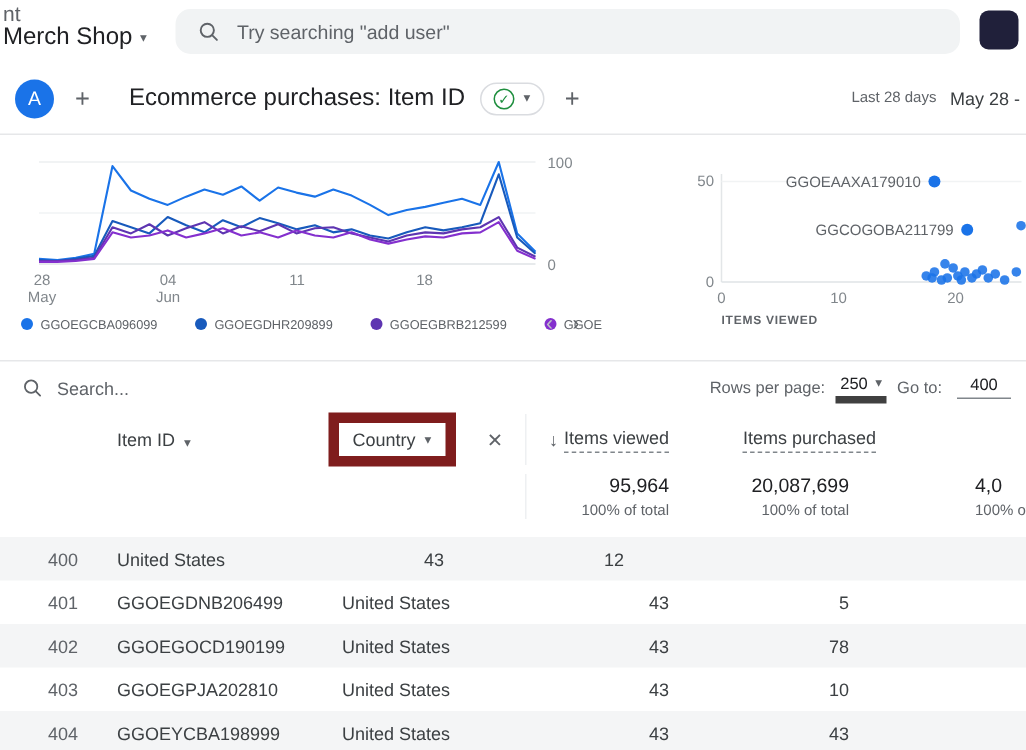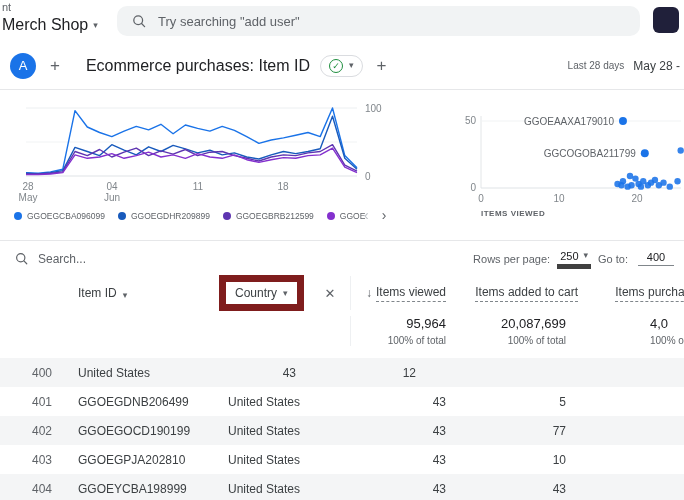--- a/index.html
+++ b/index.html
@@ -2,21 +2,21 @@
 <html><head>
 <meta charset="utf-8">
 <style>
   *{margin:0;padding:0;box-sizing:border-box}
   html,body{width:684px;height:500px;overflow:hidden;background:#fff;
     font-family:"Liberation Sans",sans-serif;color:#202124}
   .app{position:absolute;inset:0;width:684px;height:500px;overflow:hidden;background:#fff}
 
   
   .topbar{position:absolute;top:0;left:0;right:0;height:42px;background:#fff}
-  .acct-frag{position:absolute;top:1px;left:2px;font-size:11px;color:#5f6368}
+  .acct-frag{position:absolute;top:1px;left:2px;font-size:14px;color:#5f6368}
   .property{position:absolute;top:16px;left:2px;display:flex;align-items:center;gap:5px;
     font-size:16px;color:#202124;cursor:pointer}
   .caret{font-size:9px;color:#5f6368;line-height:1}
   .search-pill{position:absolute;top:6px;left:117px;width:523px;height:30px;background:#f1f3f4;
     border-radius:10px;display:flex;align-items:center;gap:11px;padding:0 14px;cursor:text}
   .search-pill .ph{font-size:13px;color:#5f6368}
   .app-tile{position:absolute;top:7px;right:5px;width:26px;height:26px;border-radius:6px;
     background:#20203a;cursor:pointer}
 
   
@@ -33,21 +33,21 @@
   .daterange{margin-left:auto;display:flex;align-items:center;gap:9px;padding-right:2px;cursor:pointer;white-space:nowrap}
   .dr-label{font-size:10px;color:#5f6368}
   .dr-value{font-size:12px;color:#3c4043}
 
   
   .line-chart{position:absolute;left:12px;top:94px}
   .scatter-chart{position:absolute;left:465px;top:88px}
   .tick{fill:#80868b;font-size:10px}
   .tc{text-anchor:middle}.te{text-anchor:end}
   .axis-label{fill:#5f6368;font-size:8px;font-weight:bold;letter-spacing:.5px}
-  .legend{position:absolute;left:14px;top:211px;display:flex;align-items:flex-start;gap:13px}
+  .legend{position:absolute;left:14px;top:211px;display:flex;align-items:flex-start;gap:25px}
   .legend-item{display:flex;align-items:center;gap:5px}
   .legend-item .dot{width:8px;height:8px;border-radius:50%;background:#1a73e8}
   .legend-item .lb{font-size:8.5px;color:#5f6368}
   .legend-nav{position:absolute;left:364px;top:207px;display:flex;gap:13px;font-size:14px;color:#5f6368}
   .legend-nav .dis{color:#bdc1c6}
   .legend-nav span{cursor:pointer}
 
   
   .tbl-toolbar{position:absolute;top:240px;left:0;right:0;height:36px;border-top:1px solid #e6e7e9;
     display:flex;padding:0 10px 0 14px;background:#fff}
@@ -233,25 +233,20 @@
     </div>
     <div class="c3">
       <span class="close-x">✕</span>
     </div>
     <div class="c4">
       <span class="mh">
         <span class="sort-arrow">↓</span>
         <span class="dashed">Items viewed</span>
       </span>
     </div>
-    <div class="c5">
-      <span class="mh">
-        <span class="dashed">Items added to cart</span>
-      </span>
-    </div>
     <div class="c6">
       <span class="mh">
         <span class="dashed">Items purchased</span>
       </span>
     </div>
   </div>
 
   <div class="trow totals">
     <div class="c0"></div>
       <div class="c1"></div>
@@ -288,21 +283,21 @@
       <div class="c4">43</div>
       <div class="c5">5</div>
       <div class="c6"></div>
     </div>
     <div class="trow">
       <div class="c0">402</div>
       <div class="c1">GGOEGOCD190199</div>
       <div class="c2">United States</div>
       <div class="c3"></div>
       <div class="c4">43</div>
-      <div class="c5">77</div>
+      <div class="c5">78</div>
       <div class="c6"></div>
     </div>
     <div class="trow">
       <div class="c0">403</div>
       <div class="c1">GGOEGPJA202810</div>
       <div class="c2">United States</div>
       <div class="c3"></div>
       <div class="c4">43</div>
       <div class="c5">10</div>
       <div class="c6"></div>

